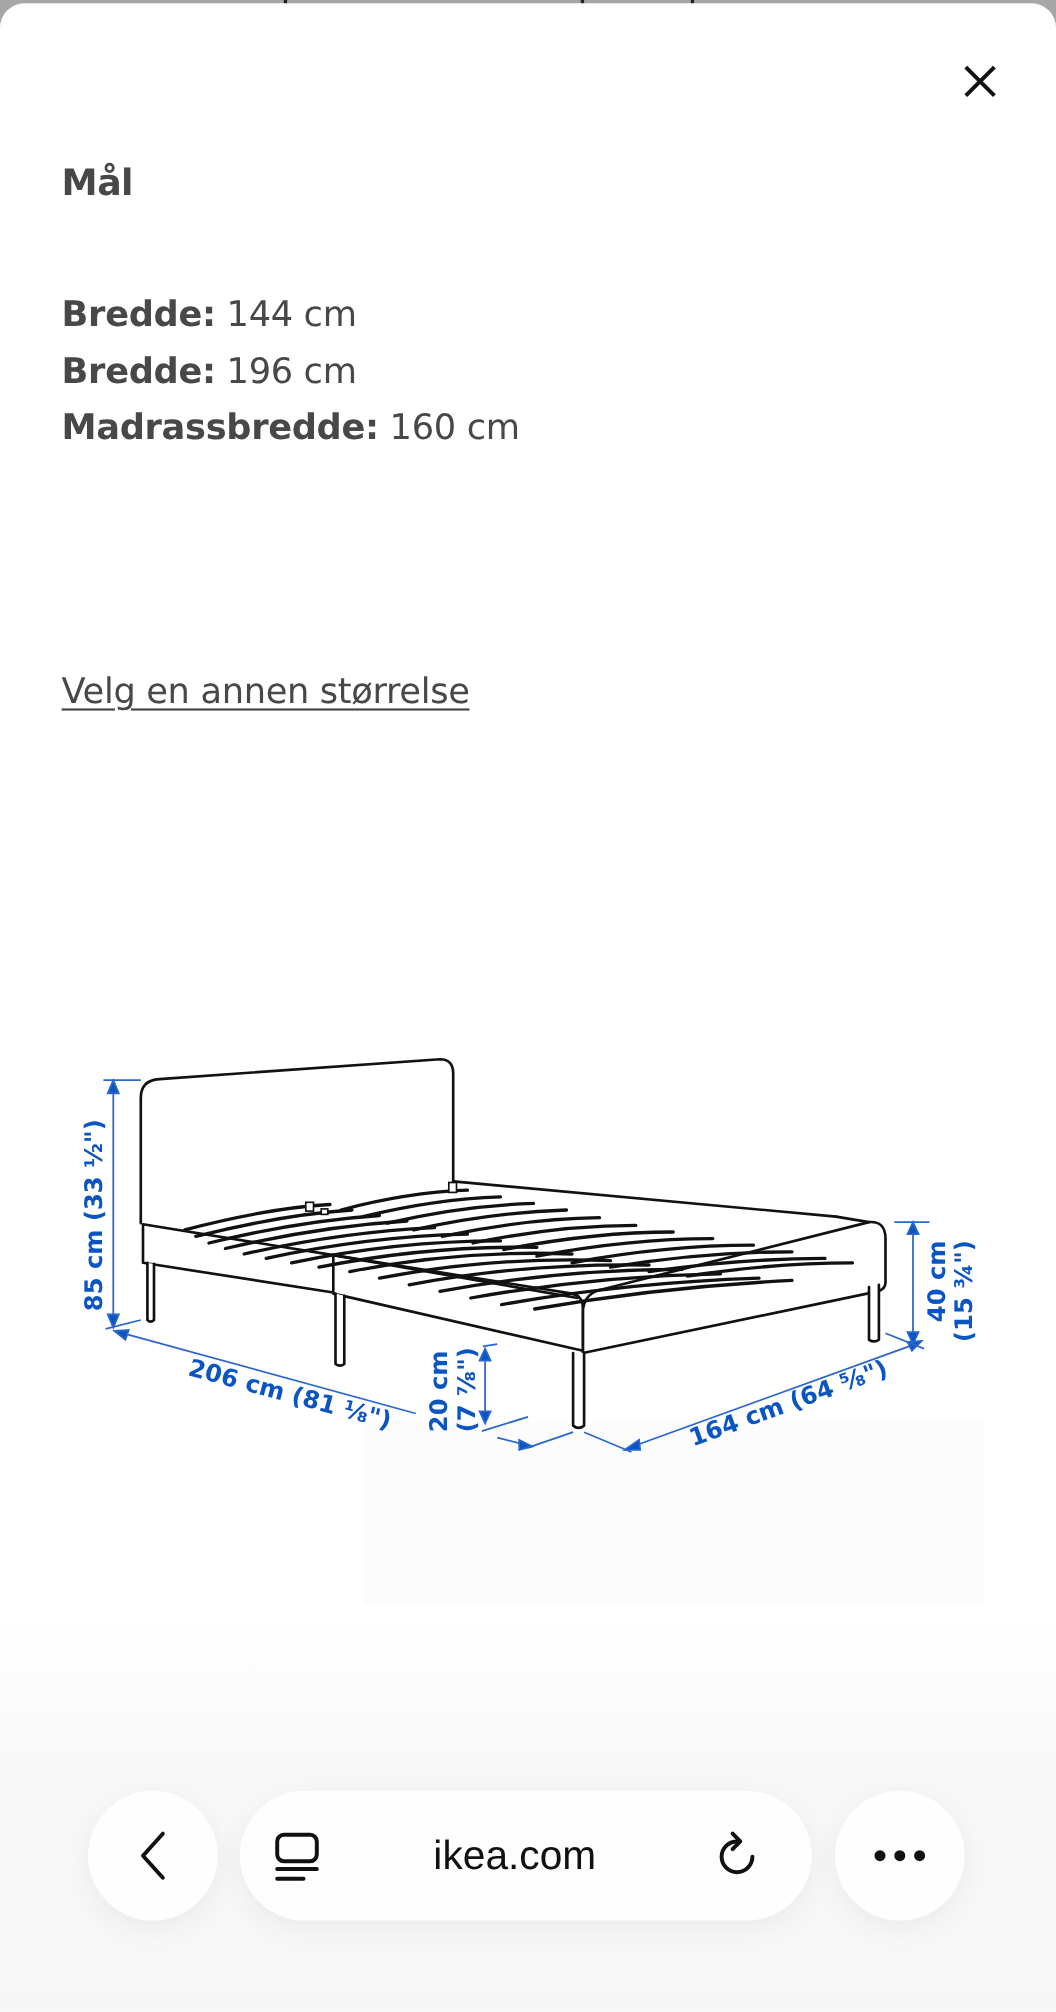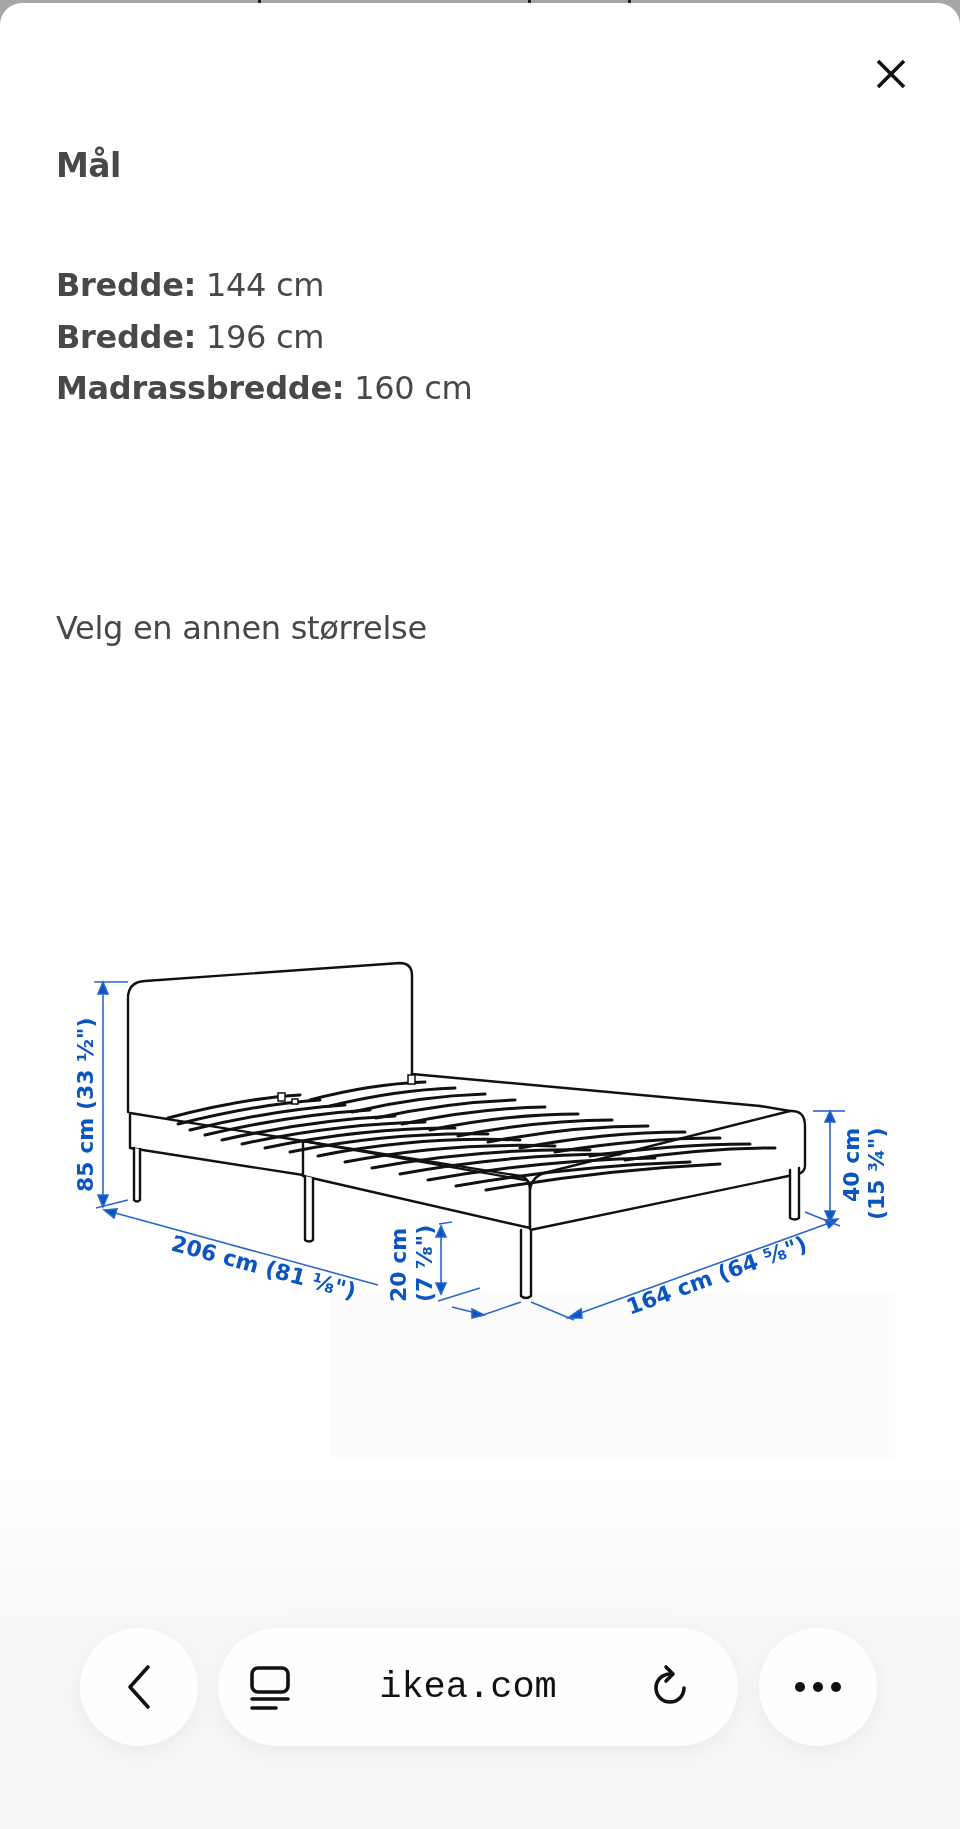--- a/index.html
+++ b/index.html
@@ -23,21 +23,21 @@
     font-size: 33px; font-weight: bold; color: #484848; letter-spacing: -0.5px;
   }
   .specs { position: absolute; left: 56px; top: 257px; margin: 0; padding: 0; list-style: none; }
   .specs li {
     font-size: 32px; line-height: 51.5px; color: #484848; white-space: nowrap;
     letter-spacing: -0.3px;
   }
   .specs .lbl { font-weight: bold; }
   .size-link {
     position: absolute; left: 56px; top: 606px;
-    font-size: 32px; color: #484848; 
+    font-size: 32px; color: #484848; text-decoration: underline;
     text-underline-offset: 5px; text-decoration-thickness: 2px; cursor: pointer;
     letter-spacing: -0.3px;
   }
   .diagram-bg {
     position: absolute; left: 330px; top: 1290px; width: 565px; height: 165px;
     background: #fcfcfc;
   }
   .diagram { position: absolute; left: 0; top: 0; width: 960px; height: 1829px; pointer-events: none; }
   .dim-text { font-family: "DejaVu Sans", sans-serif; font-weight: bold; fill: #0b55c3; font-size: 22px; }
   .toolbar-fade {
@@ -51,21 +51,21 @@
   }
   .back-btn { left: 80px; top: 1628px; }
   .more-btn { left: 759px; top: 1628px; }
   .address-pill {
     position: absolute; left: 218px; top: 1628px; width: 520px; height: 118px; border-radius: 59px;
     background: #fefefe; box-shadow: 0 6px 26px rgba(0,0,0,0.06);
   }
   .tabs-btn { position: absolute; left: 30px; top: 37px; width: 44px; height: 46px; cursor: pointer; }
   .url {
     position: absolute; left: 140px; width: 220px; top: 0; height: 118px; line-height: 118px;
-    text-align: center; font-family: Liberation Mono, monospace; font-size: 37px; color: #111;
+    text-align: center; font-family: Liberation Sans, sans-serif; font-size: 37px; color: #111;
     cursor: text;
   }
   .reload-btn { position: absolute; left: 430px; top: 36px; width: 46px; height: 46px; cursor: pointer; }
 </style>
 </head>
 <body>
 
 <div class="backdrop-marks">
   <span style="left:258px"></span>
   <span style="left:528px"></span>

